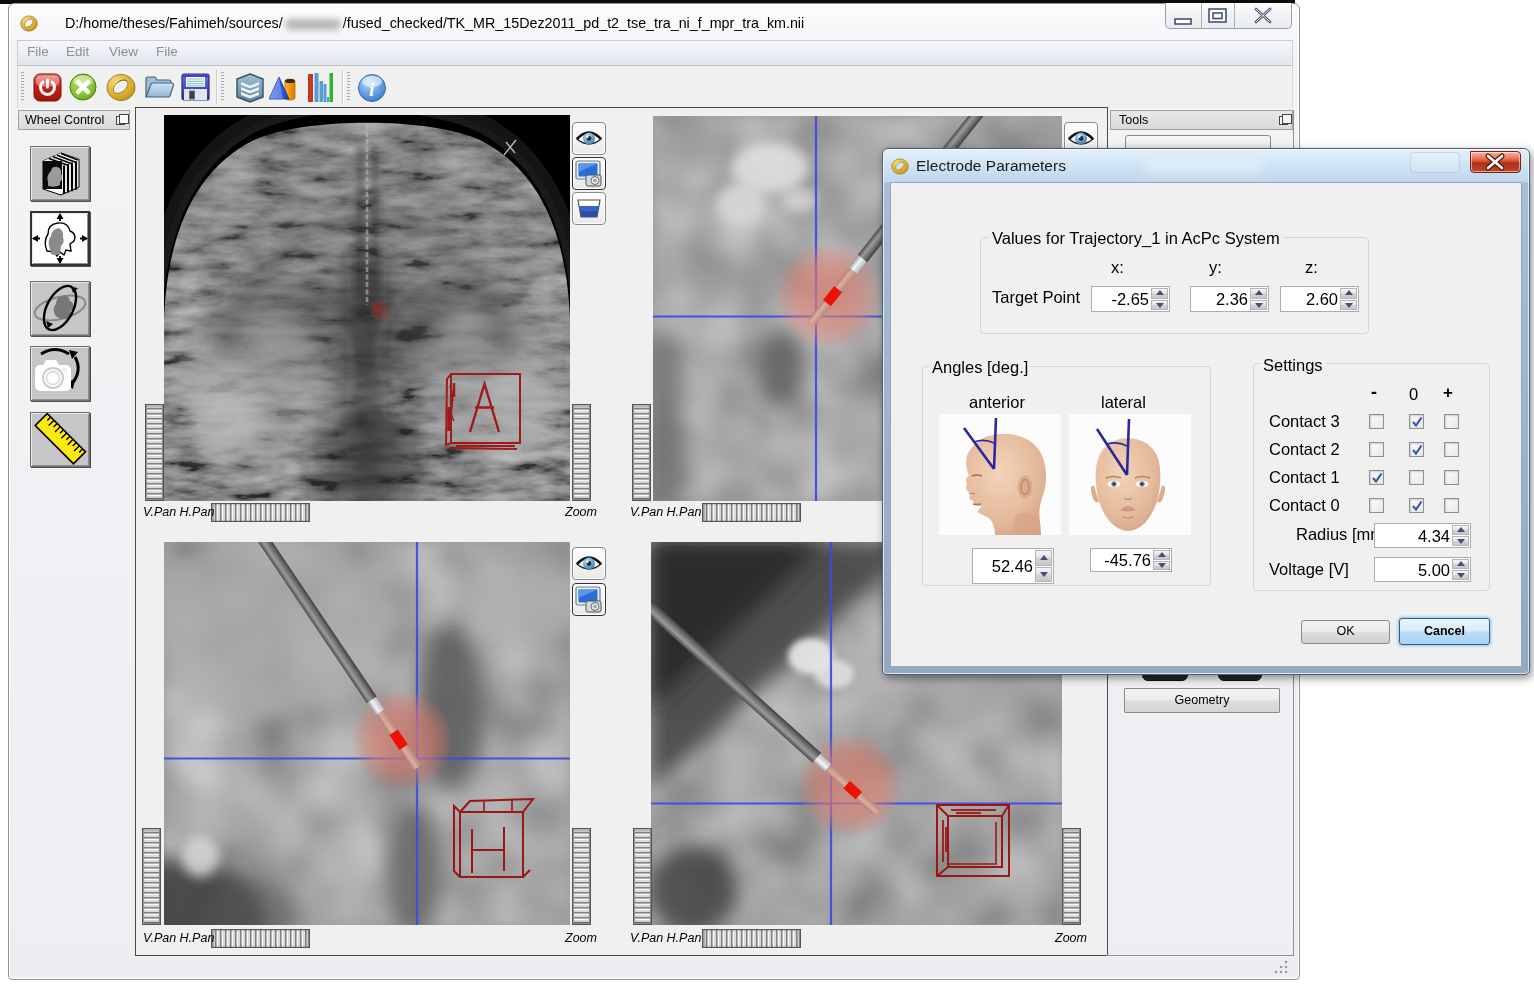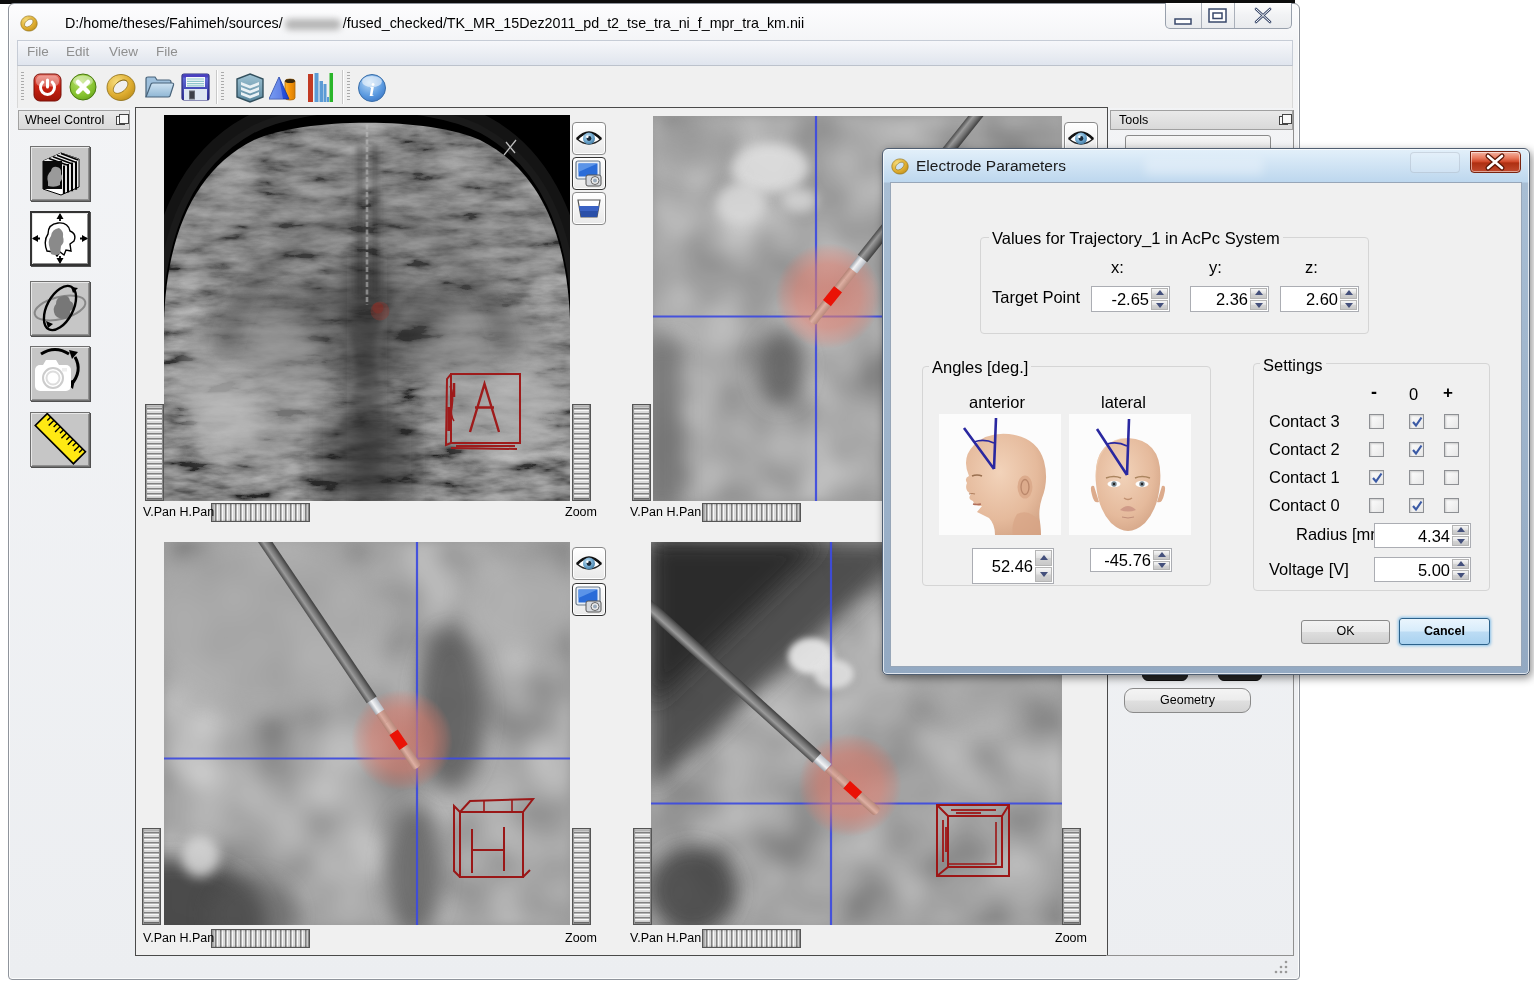--- a/index.html
+++ b/index.html
@@ -24,26 +24,26 @@
 #wc-head{left:18px;top:110px;width:112px;height:20px;background:linear-gradient(#e9e9e9,#d9d9d9);border:1px solid #a0a0a0;font-size:12.5px;color:#000;padding:2px 0 0 6px;}
 .dock{position:absolute;width:9px;height:9px;border:1px solid #444;background:#f8f8f8;}
 .dock:before{content:"";position:absolute;left:2px;top:-3px;width:8px;height:8px;border:1px solid #444;background:#f8f8f8;}
 .wbtn{position:absolute;left:30px;width:60px;height:55px;background:#c6c6c6;border:1px solid #707070;box-shadow:inset 1px 1px 0 #e8e8e8,inset -1px -1px 0 #909090,1px 1px 0 #505050;}
 
 #vp{left:135px;top:107px;width:973px;height:849px;background:#f0f0f0;border:1px solid #4a4a4a;}
 .qimg{position:absolute;overflow:hidden;background:#999;}
 .sidebtn{position:absolute;width:34px;height:33px;background:linear-gradient(#ffffff,#e9e9e9);border:1px solid #8a8a8a;border-radius:4px;box-shadow:inset 0 0 0 1px #fff;}
 .vslider{position:absolute;width:19px;height:97px;border:1px solid #555;background:repeating-linear-gradient(180deg,#f8f8f8 0 1px,#dadada 1px 3px,#828282 3px 4px,#b2b2b2 4px 5px);box-shadow:inset 1px 0 0 #999,inset -1px 0 0 #888,inset 0 2px 2px rgba(0,0,0,.25),inset 0 -2px 2px rgba(0,0,0,.25);}
 .hslider{position:absolute;width:99px;height:19px;border:1px solid #555;background:repeating-linear-gradient(90deg,#f8f8f8 0 1px,#dadada 1px 3px,#828282 3px 4px,#b2b2b2 4px 5px);box-shadow:inset 1px 0 0 #999,inset -1px 0 0 #888,inset 2px 0 2px rgba(0,0,0,.25),inset -2px 0 2px rgba(0,0,0,.25);}
-.qlabel{position:absolute;font-size:12.5px;color:#000;white-space:nowrap;}
+.qlabel{position:absolute;font-size:12.5px;color:#000;white-space:nowrap;font-style:italic;}
 
 #tools-head{left:1110px;top:110px;width:183px;height:20px;background:linear-gradient(#e9e9e9,#d9d9d9);border:1px solid #a0a0a0;font-size:12.5px;color:#000;padding:2px 0 0 8px;}
 #tools-frag{left:1125px;top:135px;width:146px;height:18px;background:linear-gradient(#f6f6f6,#e4e4e4);border:1px solid #8a8a8a;border-radius:3px;}
 .darkfrag{position:absolute;top:664px;height:17px;background:#262626;border-radius:0 0 6px 6px;border:1px solid #111;}
-#geom{left:1124px;top:688px;width:127px;height:25px;background:linear-gradient(#f4f4f4,#ececec 48%,#dfdfdf 52%,#d4d4d4);border:1px solid #8a8a8a;border-radius:9px;font-size:12.5px;text-align:center;padding-top:4px;}
+#geom{left:1124px;top:688px;width:156px;height:25px;background:linear-gradient(#f4f4f4,#ececec 48%,#dfdfdf 52%,#d4d4d4);border:1px solid #8a8a8a;border-radius:1px;font-size:12.5px;text-align:center;padding-top:4px;}
 #rgrip{left:1272px;top:958px;width:18px;height:18px;}
 
 #dlg{left:882px;top:148px;width:648px;height:527px;border:1px solid #4f5e71;border-radius:6px 6px 5px 5px;background:linear-gradient(#e3f0fa,#bdd7ee 33px,#a8bed4 34px,#93a9c2);box-shadow:2px 3px 9px rgba(0,0,0,.45),inset 0 0 0 1px rgba(255,255,255,.7);}
 #dlg-body{left:7px;top:33px;width:632px;height:485px;background:#f0f0f0;border:1px solid #97a6b8;}
 #dlg-ico{left:8px;top:9px;}
 #dlg-title{left:33px;top:8px;font-size:15.5px;color:#1a1a1a;}
 #dlg-ghost1{left:262px;top:9px;width:118px;height:18px;background:rgba(255,255,255,.28);filter:blur(5px);border-radius:4px;}
 #dlg-ghost2{left:527px;top:3px;width:50px;height:21px;background:rgba(255,255,255,.15);border:1px solid rgba(150,160,175,.32);border-radius:4px;}
 #dlg-close{left:587px;top:2px;width:51px;height:22px;background:linear-gradient(#f3b5a4,#e8795c 30%,#cc4122 52%,#ad2e10 53%,#c24a2e);border:1px solid #7a2410;border-radius:0 4px 4px 4px;box-shadow:inset 0 0 0 1px rgba(255,255,255,.5);}
 .grp{position:absolute;border:1px solid #d5d5d5;border-radius:4px;}

